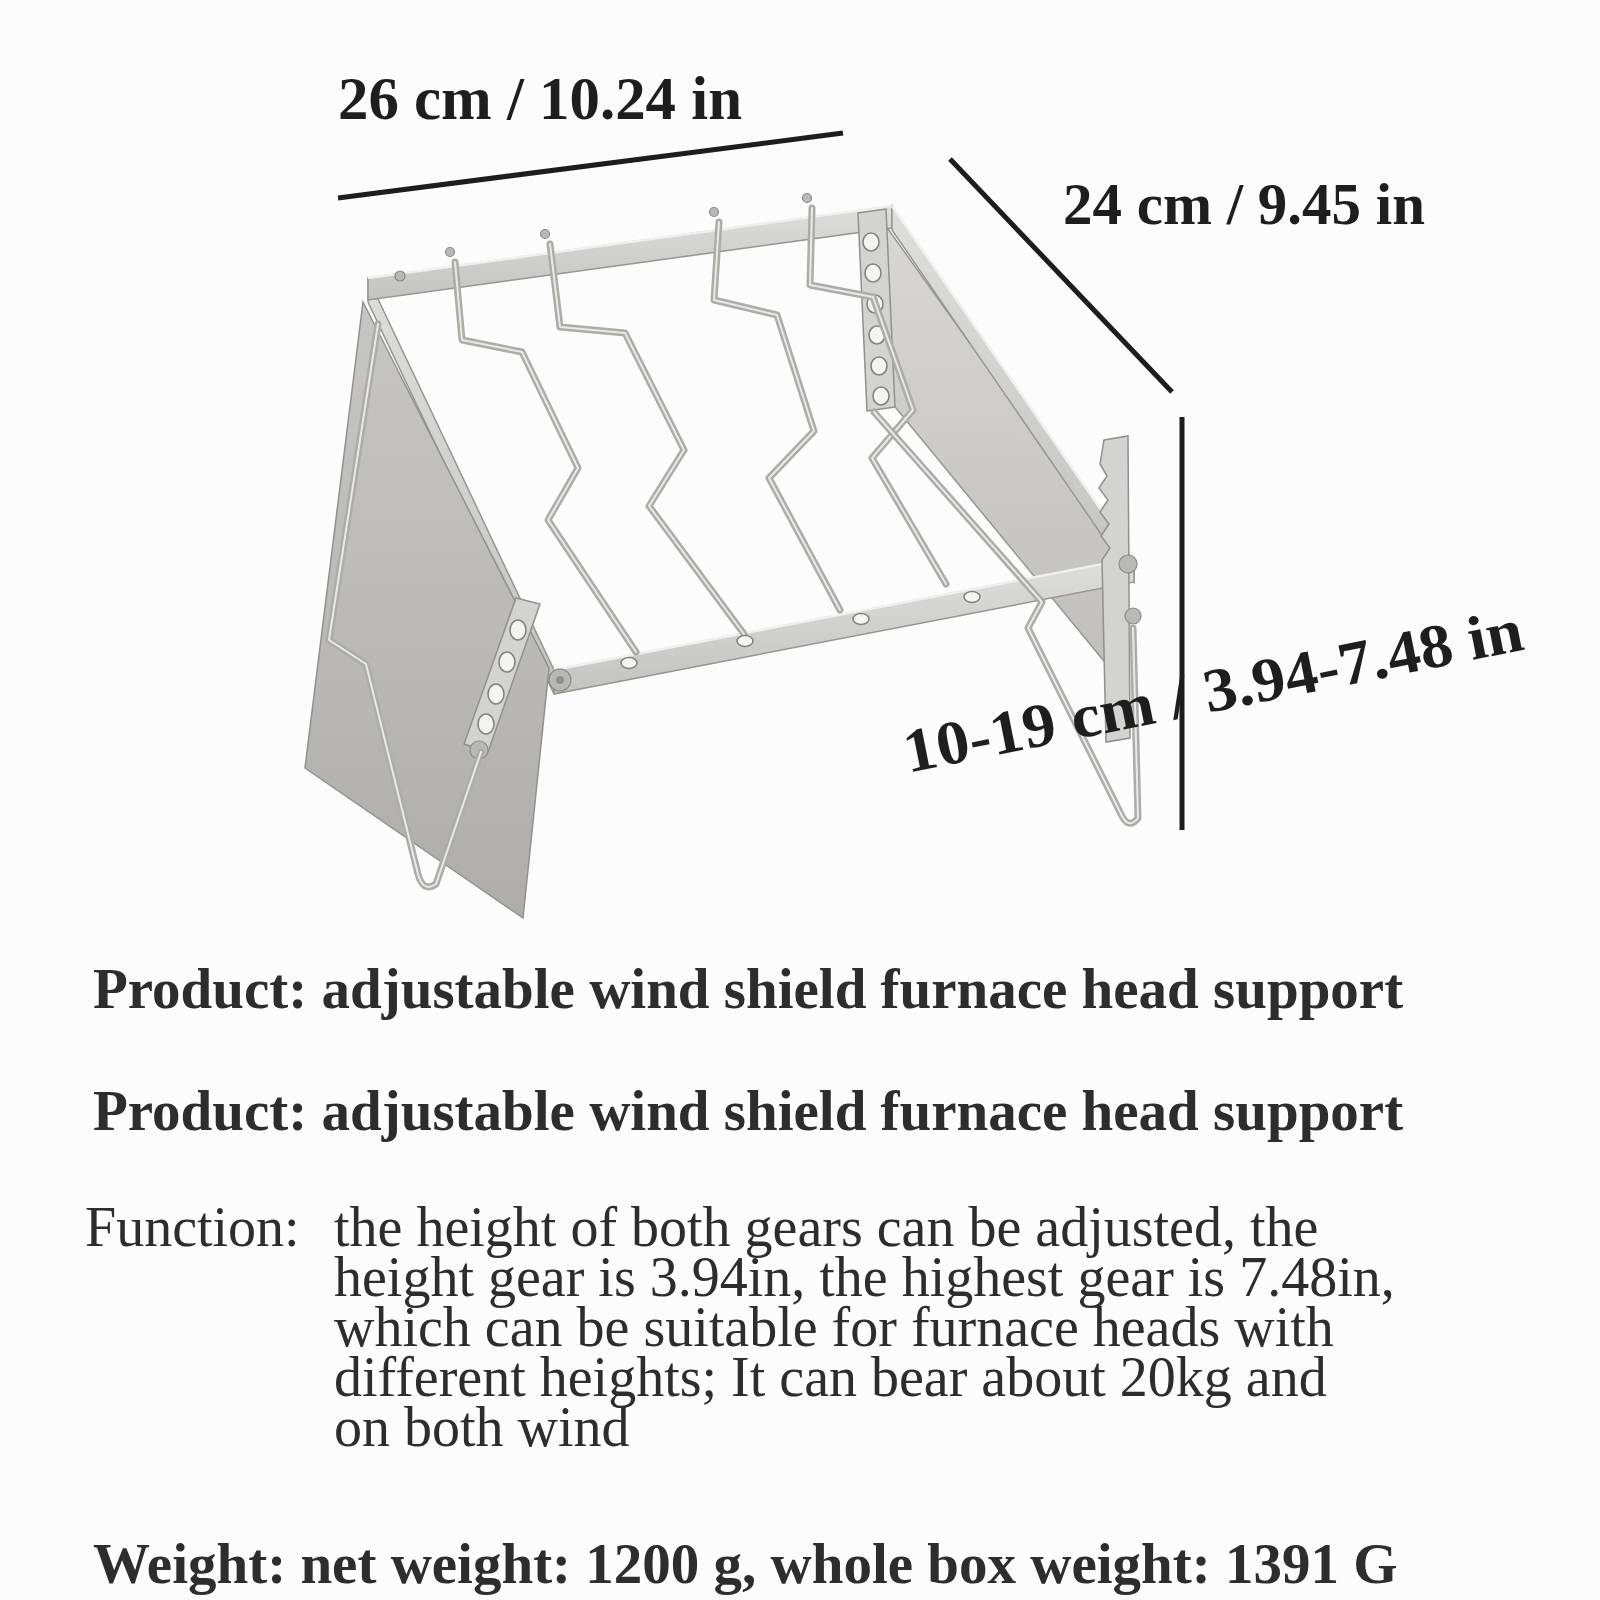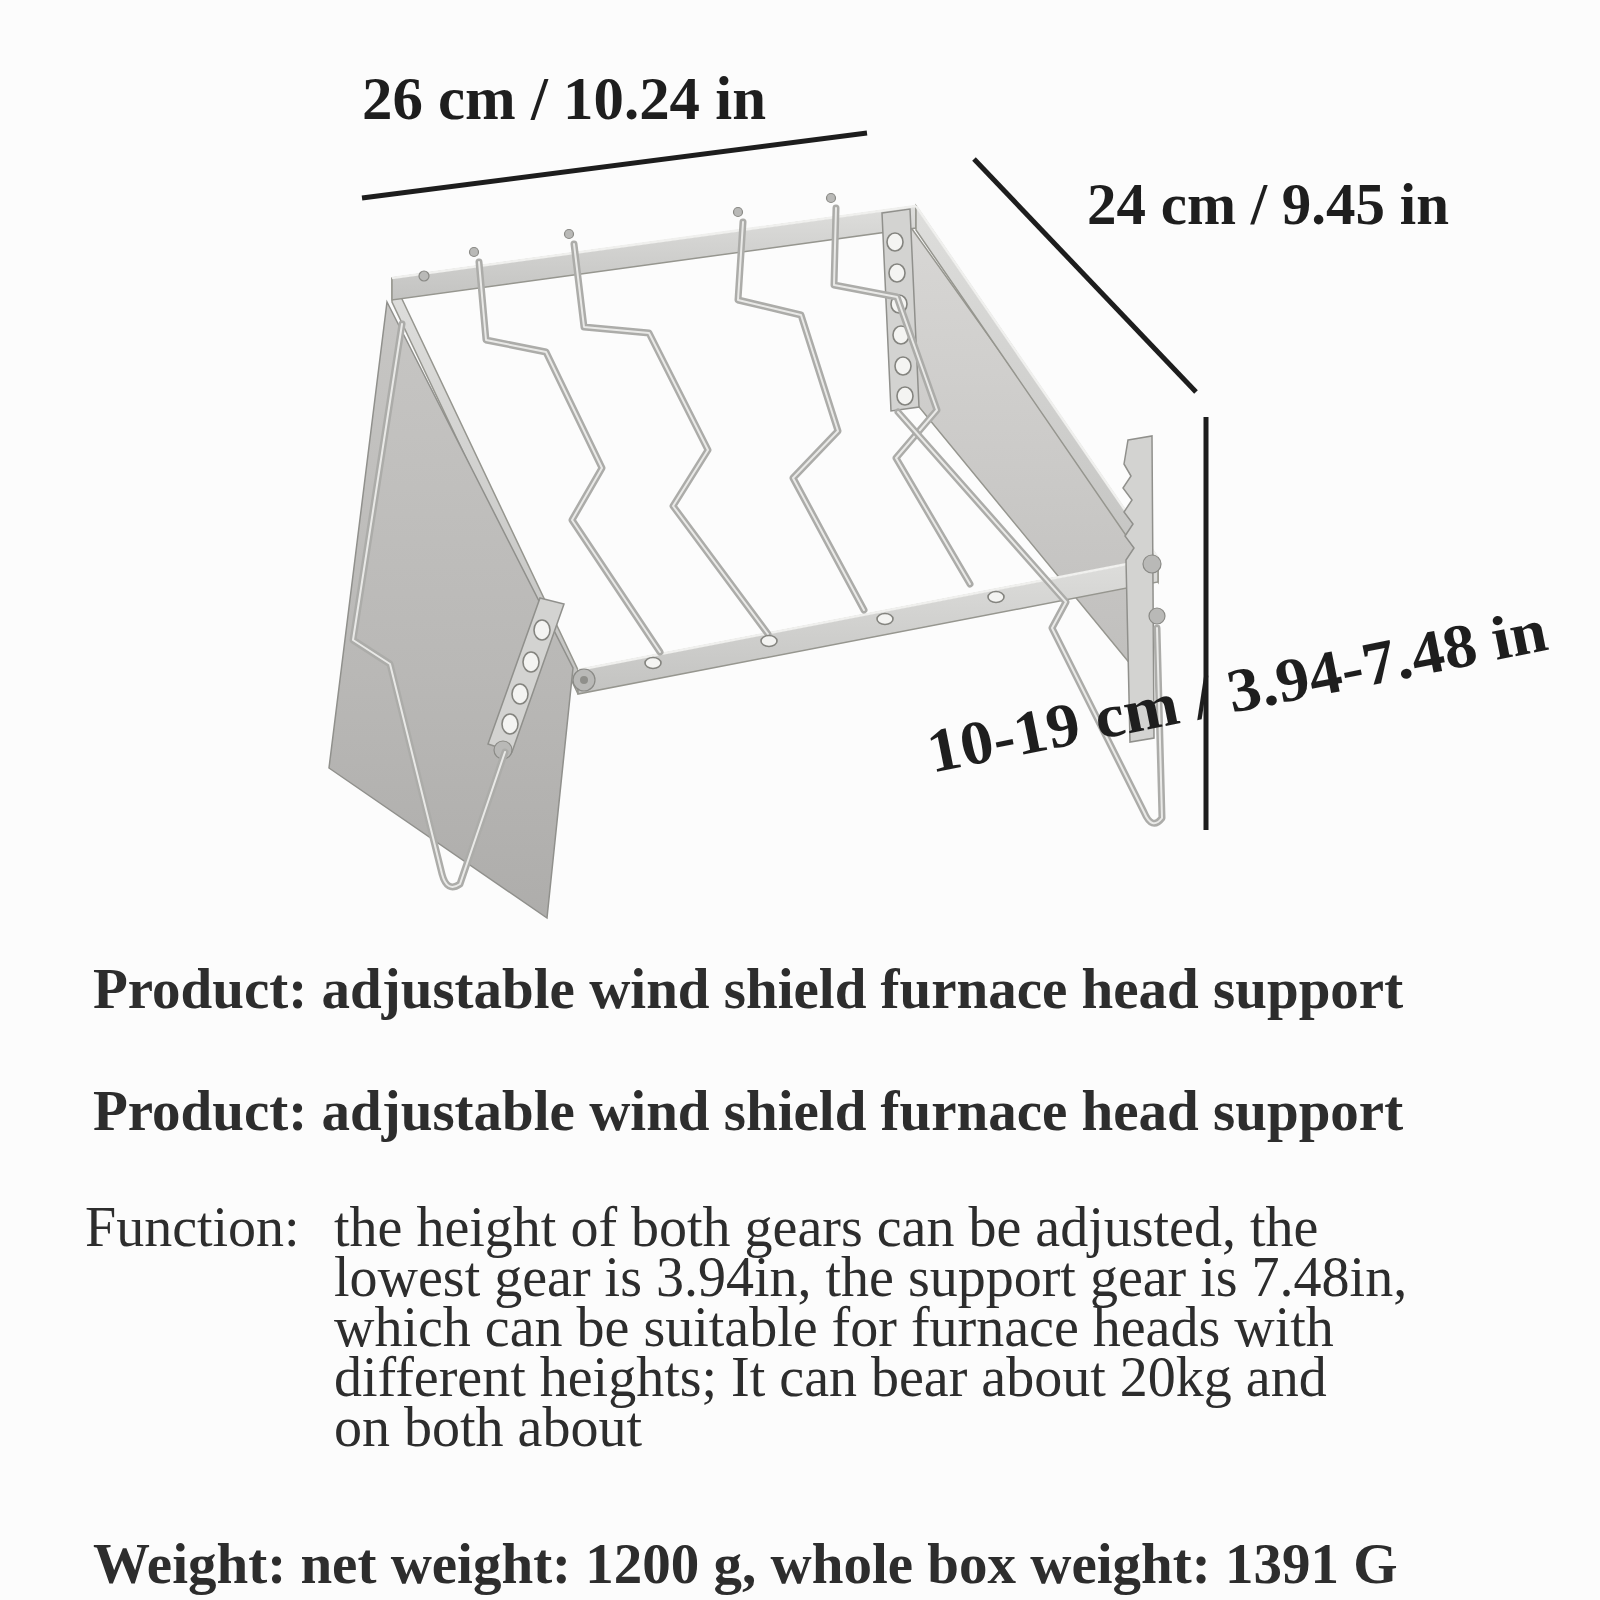--- a/index.html
+++ b/index.html
@@ -2,21 +2,21 @@
 <html><head>
 <meta charset="utf-8">
 <style>
   html,body{margin:0;padding:0;}
   body{
     width:1600px;height:1600px;position:relative;overflow:hidden;
     background:#fcfcfc;
     font-family:"Liberation Serif",serif;
     color:#2d2d2d;
   }
-  .figure-wrap{position:absolute;left:0;top:0;width:1424px;height:940px;margin-left:24px;}
+  .figure-wrap{position:absolute;left:0;top:0;width:1424px;height:940px;}
   svg text{
     font-family:"Liberation Serif",serif;
     font-weight:700;
     fill:#1e1e1e;
   }
   .metal-wall{fill:url(#gWall);stroke:#96968f;stroke-width:1.5;}
   .metal-bar{fill:#d3d3d1;stroke:#90908c;stroke-width:1.5;}
   .hole{fill:#f4f4f2;stroke:#84847f;stroke-width:1.6;}
   .rivet{fill:#b9b9b7;stroke:#8a8a86;stroke-width:1.2;}
   .wire{fill:none;stroke:#acaca9;stroke-width:7;stroke-linecap:round;stroke-linejoin:round;}
@@ -146,20 +146,20 @@
 </svg>
 </div>
 
 <p class="spec-line product-1">Product: adjustable wind shield furnace head support</p>
 <p class="spec-line product-2">Product: adjustable wind shield furnace head support</p>
 
 <div class="function-block">
   <span class="fn-label">Function:</span>
   <div class="fn-lines">
     <div>the height of both gears can be adjusted, the</div>
-    <div>lowest gear is 3.94in, the support gear is 7.48in,</div>
+    <div>height gear is 3.94in, the highest gear is 7.48in,</div>
     <div>which can be suitable for furnace heads with</div>
     <div>different heights; It can bear about 20kg and</div>
-    <div>on both about</div>
+    <div>on both wind</div>
   </div>
 </div>
 
 <p class="spec-line weight-line">Weight: net weight: 1200 g, whole box weight: 1391 G</p>
 
 </body></html>

